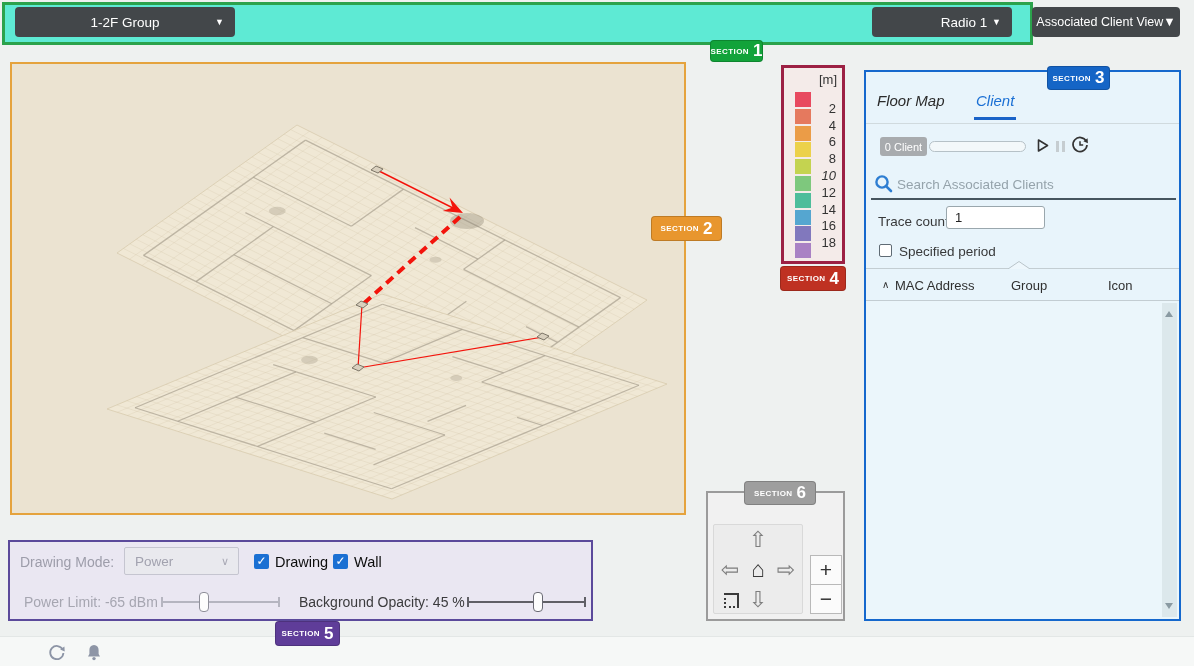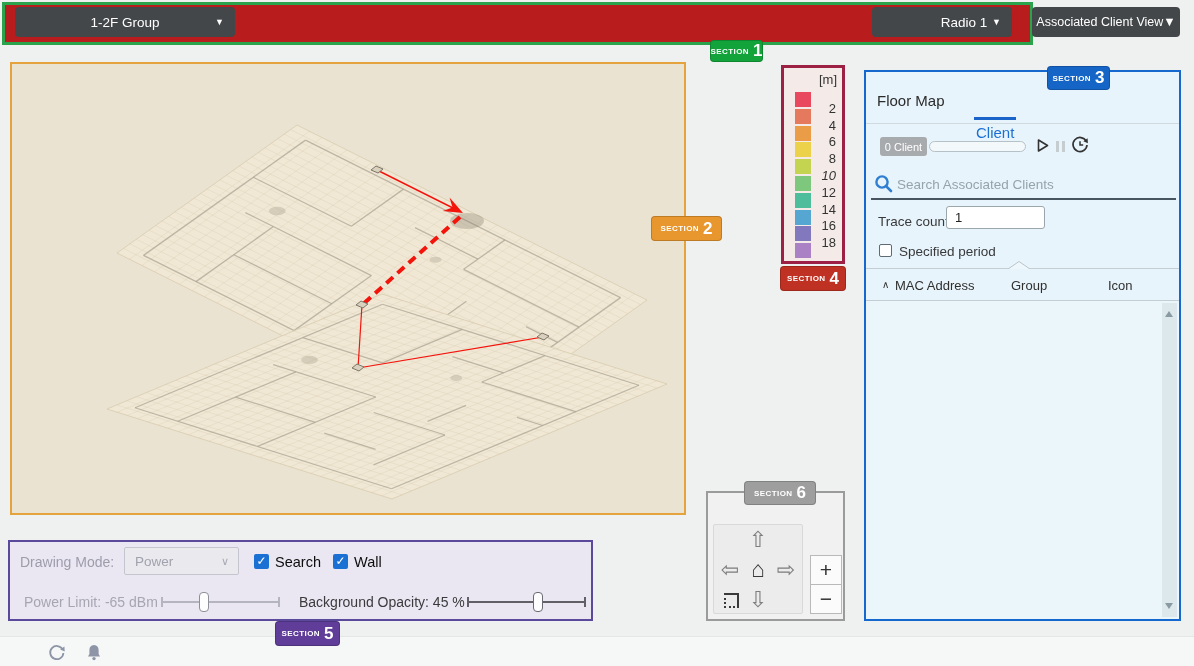--- a/index.html
+++ b/index.html
@@ -8,42 +8,42 @@
   .abs { position:absolute; }
 
   
   .badge { position:absolute; display:flex; align-items:center; justify-content:center; gap:4px;
            color:#fff; border-radius:4px; box-shadow:inset 0 0 0 1px rgba(0,0,0,.18); z-index:30; }
   .badge .bsmall { font-size:8px; font-weight:bold; letter-spacing:.4px; }
   .badge .bnum   { font-size:17px; font-weight:bold; }
 
   
   #topbar { position:absolute; left:2px; top:2px; width:1031px; height:43px;
-            background:#b91c1c; border:3px solid #2ba24c; }
+            background:#5eead4; border:3px solid #2ba24c; }
   .darkbtn { position:absolute; background:#43474a; border-radius:4px; color:#fff;
              display:flex; align-items:center; justify-content:center; font-size:13.5px; cursor:pointer; }
   .darkbtn .dd-arrow { position:absolute; right:11px; font-size:9px; color:#fff; }
   .graybtn { position:absolute; background:#c5c8ca; border-radius:2px; color:#9da2a7;
              display:flex; align-items:center; justify-content:center; font-size:13.5px; }
 
   
   #map { position:absolute; left:10px; top:62px; width:676px; height:453px;
          background:#ebe3d1; border:2px solid #e5a33d; }
 
   
   #legend { position:absolute; left:781px; top:65px; width:64px; height:199px;
             background:#f4ebe9; border:3px solid #9c2144; z-index:5; }
   #legend .ltitle { position:absolute; right:5px; top:4px; font-size:13px; color:#333; }
   .lswatch { position:absolute; left:11px; width:16px; height:15px; }
   .ltick { position:absolute; right:6px; width:22px; text-align:right; font-size:13px; color:#333; }
 
   
   #panel { position:absolute; left:864px; top:70px; width:317px; height:551px;
            background:#e8f4fb; border:2px solid #1568cd; }
-  #panel .tab { position:absolute; top:20px; font-size:15px; cursor:pointer; }
+  #panel .tab { position:absolute; top:20px; font-size:15px; cursor:pointer;font-style:italic; }
   #tab-underline { position:absolute; left:108px; top:45px; width:42px; height:3px; background:#1a63c8; }
   .hline { position:absolute; left:0; right:0; height:1px; background:#d0dade; }
   #client-count { position:absolute; left:14px; top:65px; width:47px; height:19px; background:#a8abae;
                   border-radius:3px; color:#fff; font-size:11px; display:flex; align-items:center; justify-content:center; }
   #timeline { position:absolute; left:63px; top:69px; width:97px; height:11px; border-radius:6px;
               background:#f3f8fa; border:1px solid #b6c1c7; }
   #search-text { position:absolute; left:31px; top:105px; font-size:13.5px; color:#95a3ab; }
   #search-line { position:absolute; left:5px; right:3px; top:126px; height:2px; background:#46555f; }
   .plabel { font-size:13.5px; color:#38393a; position:absolute; }
   #trace-input { position:absolute; left:80px; top:134px; width:99px; height:23px; background:#fff;
@@ -315,21 +315,21 @@
       <div class="ltick" style="top: 100px; font-style: italic;">10</div>
       <div class="ltick" style="top: 116.8px;">12</div>
       <div class="ltick" style="top: 133.6px;">14</div>
       <div class="ltick" style="top: 150.4px;">16</div>
       <div class="ltick" style="top: 167.2px;">18</div>
     </div>
 </div>
 
 <div id="panel">
   <div class="tab" style="left:11px;color:#2b2b2b;">Floor Map</div>
-  <div class="tab" style="left:110px;color:#1a6fd4;margin-top:32px;">Client</div>
+  <div class="tab" style="left:110px;color:#1a6fd4;">Client</div>
   <div id="tab-underline"></div>
   <div class="hline" style="top:51px;"></div>
 
   <div id="client-count">0 Client</div>
   <div id="timeline"></div>
 
   <svg class="abs" style="left:169px;top:66px;" width="15" height="15" viewBox="0 0 15 15">
     <path d="M3.5 2 L12.5 7.5 L3.5 13 Z" fill="none" stroke="#333" stroke-width="1.6" stroke-linejoin="round"></path>
   </svg>
   <svg class="abs" style="left:189px;top:68px;" width="11" height="13" viewBox="0 0 11 13">
@@ -374,21 +374,21 @@
   </div>
 </div>
 
 <div id="drawbar">
   <div class="abs" style="left:10px;top:12px;font-size:14px;color:#9d9daa;">Drawing Mode:</div>
   <div id="mode-select">
     <span>Power</span>
     <span class="chev">∨</span>
   </div>
   <div class="bluecb" style="left:244px;top:12px;">✓</div>
-  <div class="abs" style="left:265px;top:12px;font-size:14.5px;color:#0d0d0d;">Search</div>
+  <div class="abs" style="left:265px;top:12px;font-size:14.5px;color:#0d0d0d;">Drawing</div>
   <div class="bluecb" style="left:323px;top:12px;">✓</div>
   <div class="abs" style="left:344px;top:12px;font-size:14.5px;color:#0d0d0d;">Wall</div>
 
   <div class="abs" style="left:14px;top:52px;font-size:14px;color:#a6a6b1;">Power Limit: -65 dBm</div>
   <div class="slider" style="left:151px;top:50px;width:119px;">
     <div class="track" style="background:#b5b5c0;"></div>
     <div class="tick" style="left:0;background:#b5b5c0;"></div>
     <div class="tick" style="right:0;background:#b5b5c0;"></div>
     <div class="thumb" style="left:38px;"></div>
   </div>

